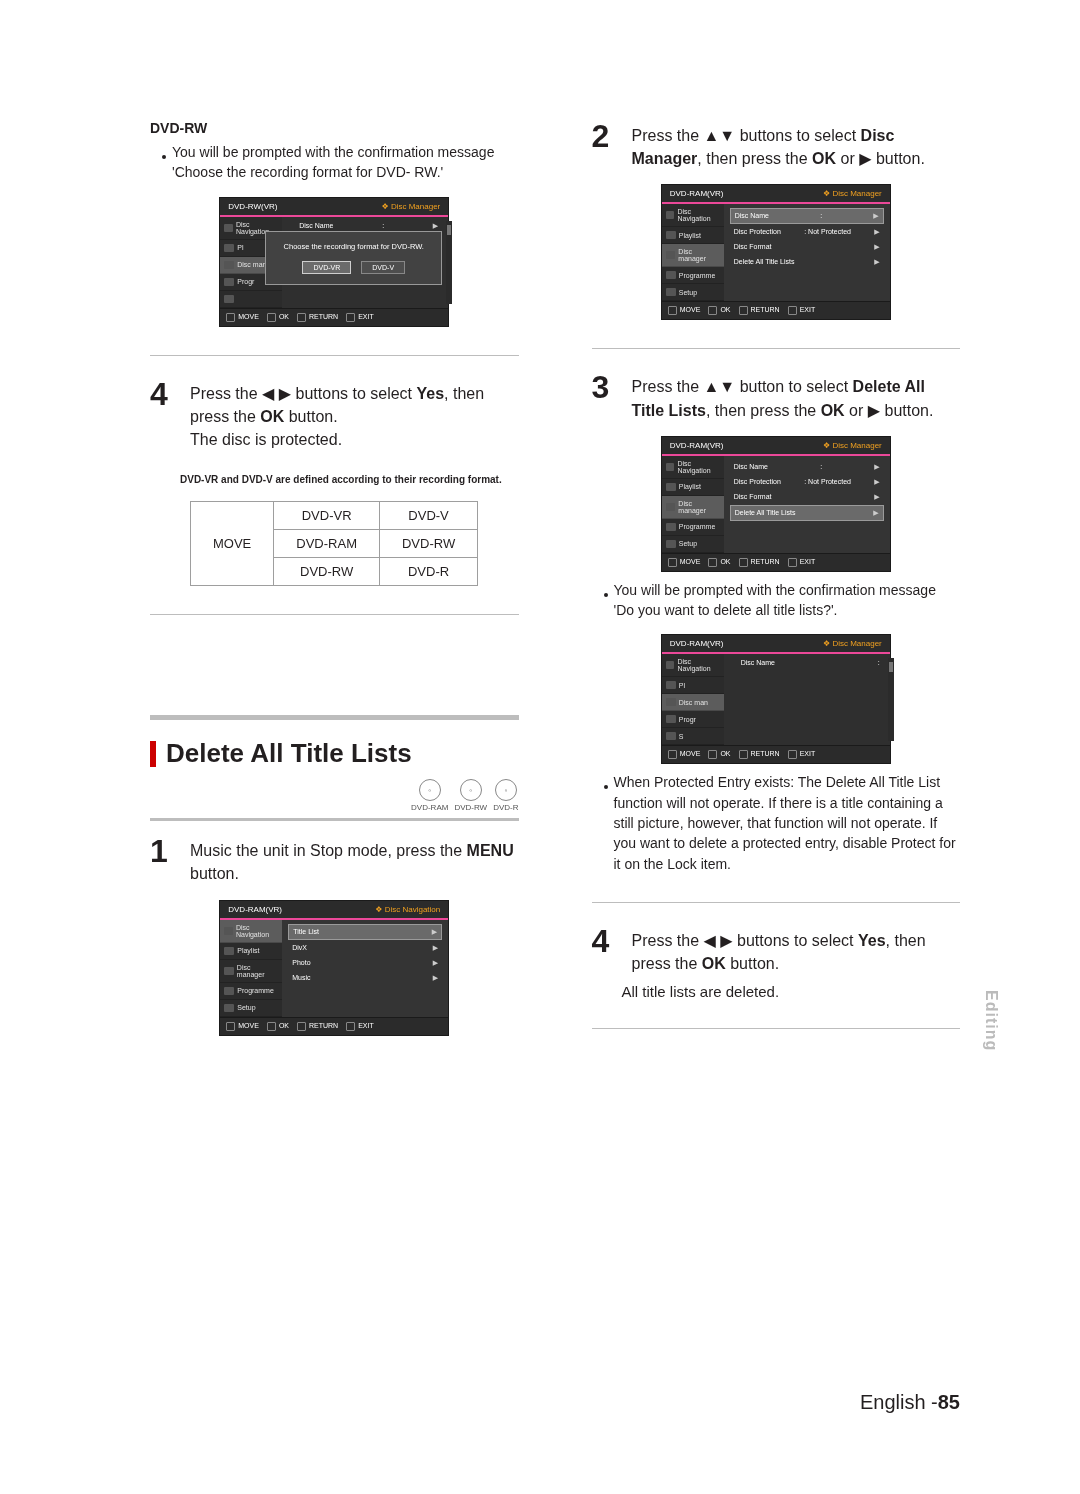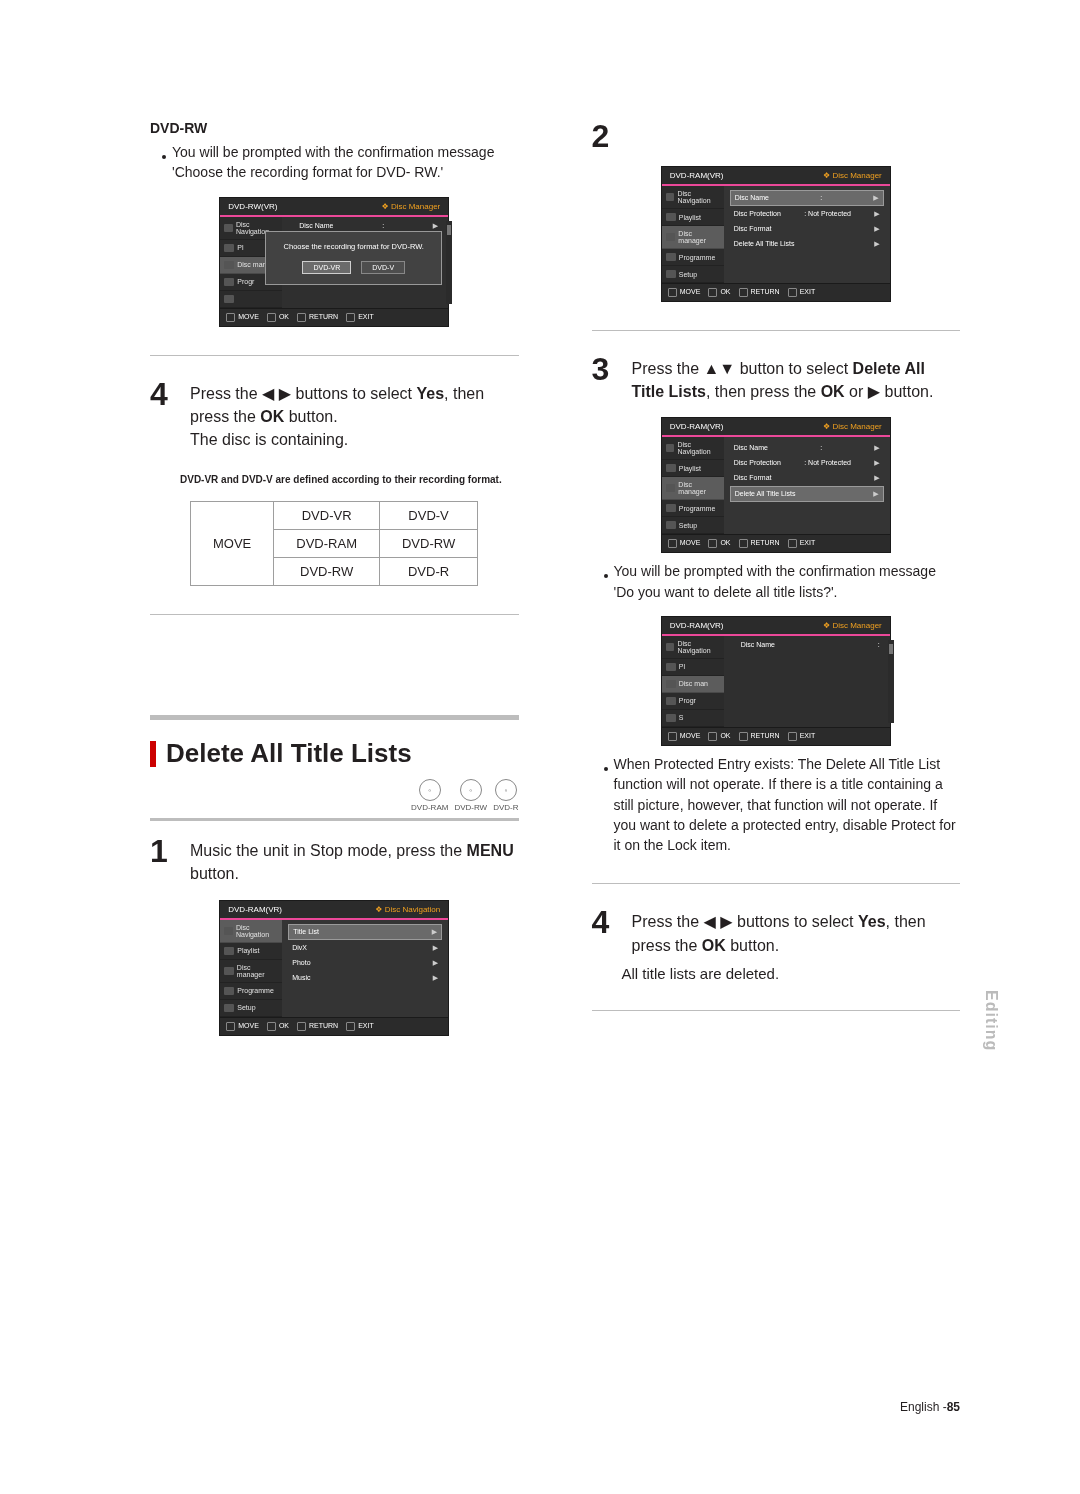--- a/index.html
+++ b/index.html
@@ -43,21 +43,21 @@
   .osd .osd-foot span::before { content: ""; display: inline-block; width: 7px; height: 7px; border: 1px solid #888; border-radius: 1px; margin-right: 3px; vertical-align: middle; }
   .osd .dialog-wrap { position: relative; flex: 1; margin-left: 7px; }
   .osd .dialog { position: absolute; left: -24px; right: 6px; top: 14px; background: #424242; border: 1px solid #999; padding: 10px 8px; font-size: 7.5px; text-align: center; }
   .osd .dialog .btns { display: flex; justify-content: center; gap: 10px; margin-top: 10px; }
   .osd .dialog .btn { padding: 2px 10px; border: 1px solid #888; background: #4e4e4e; font-size: 7px; }
   .osd .dialog .btn.sel { background: #6b6b6b; border-color: #cfcfcf; }
   .osd .scroll { position: absolute; right: -4px; top: 4px; bottom: 4px; width: 6px; background: #2b2b2b; }
   .osd .scroll::after { content: ""; position: absolute; left: 1px; right: 1px; top: 4px; height: 10px; background: #777; }
   .small-note { font-size: 15px; margin: 8px 0 18px 30px; }
   .sidetab { position: absolute; right: 80px; top: 990px; writing-mode: vertical-rl; font-size: 16px; font-weight: 700; color: #bbb; letter-spacing: 1px; }
-  .pgnum { position: absolute; right: 120px; bottom: 80px; font-size: 12px; }
+  .pgnum { position: absolute; right: 120px; bottom: 80px; font-size: 20px; }
   .pgnum .n { font-weight: 700; }
 </style>
 </head>
 <body>
 
 <div class="page">
   <div class="cols">
 
     <div class="col">
       <div class="sub-heading">DVD-RW</div>
@@ -116,21 +116,21 @@
           <span>EXIT</span>
         </div>
       </div>
 
       <hr class="hr-thin">
 
       <div class="step">
         <div class="num">4</div>
         <div class="txt">
           <span>Press the </span><span>◀ ▶</span><span> buttons to select </span><span class="bold">Yes</span><span>, then press the </span><span class="bold">OK</span><span> button.</span><br>
-          <span>The disc is containing.</span>
+          <span>The disc is protected.</span>
         </div>
       </div>
 
       <div class="note-bold">DVD-VR and DVD-V are defined according to their recording format.</div>
 
       <table class="matrix">
         <tbody>
             <tr>
           <td rowspan="3">MOVE</td>
           <td>DVD-VR</td>
@@ -221,20 +221,23 @@
           <span>OK</span>
           <span>RETURN</span>
           <span>EXIT</span>
         </div>
       </div>
     </div>
 
     <div class="col">
       <div class="step">
         <div class="num">2</div>
+        <div class="txt">
+          <span>Press the </span><span>▲▼</span><span> buttons to select </span><span class="bold">Disc Manager</span><span>, then press the </span><span class="bold">OK</span><span> or </span><span>▶</span><span> button.</span>
+        </div>
       </div>
 
       <div class="osd">
         <div class="osd-head">
           <span>DVD-RAM(VR)</span>
           <span class="dm">❖ <span>Disc Manager</span></span>
         </div>
         <div class="osd-body">
           <div class="osd-side">
             <div class="side-item">

